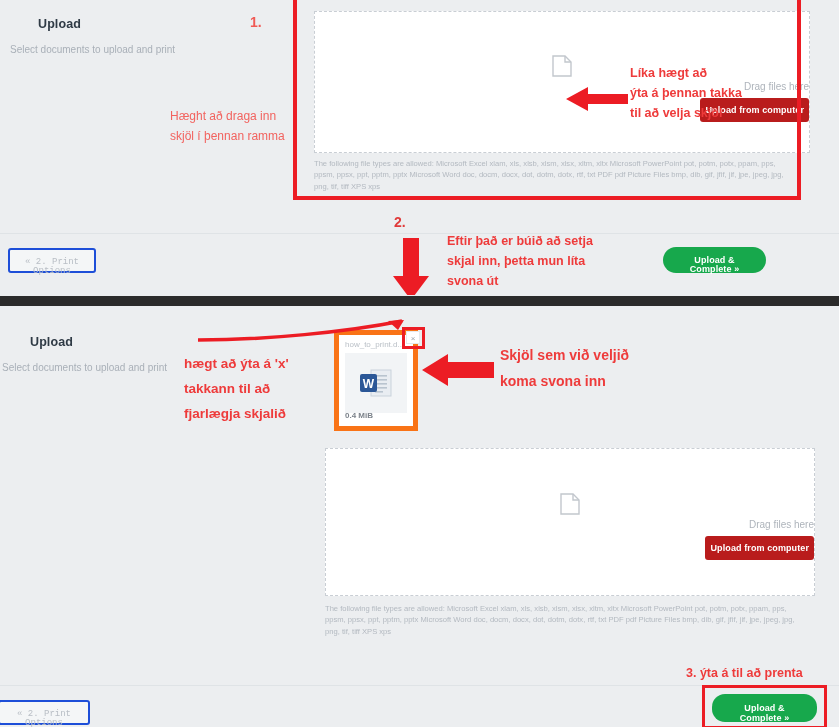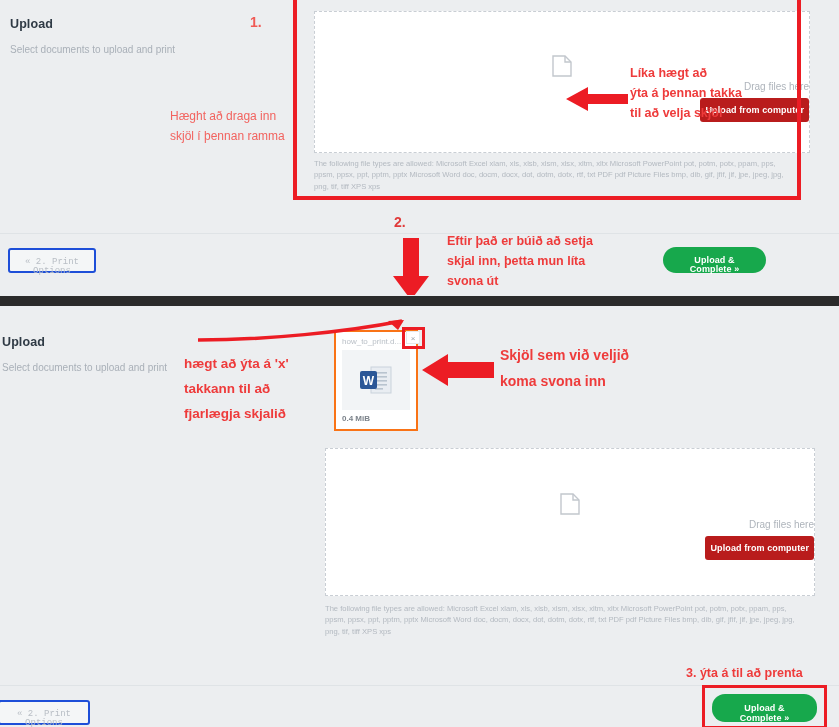--- a/index.html
+++ b/index.html
@@ -8,40 +8,40 @@
     background:#eceef0;
     font-family:"Liberation Sans", sans-serif;
     overflow:hidden;
     position:relative;
   }
   .shot{position:absolute;left:0;width:839px;background:#eceef0;overflow:hidden;}
   .shot1{top:0;height:295px;}
   .divider{position:absolute;left:0;top:295px;width:839px;height:13px;background:#eceef0;}
   .divider .bar{position:absolute;left:0;top:1px;width:839px;height:10px;background:#2b2b2b;}
   .shot2{top:308px;height:419px;}
-  .ptitle{font-size:12.5px;font-weight:bold;color:#2f3a45;letter-spacing:.1px;}
+  .ptitle{font-size:12.5px;font-weight:bold;color:#2f3a45;letter-spacing:.1px;margin-left:28px;}
   .psub{font-size:10px;color:#a9b0b8;}
   .hr{position:absolute;height:1px;background:#dfe3e6;}
   
   .dropzone{position:absolute;background:#ffffff;border:1px dashed #c9ced4;
             box-sizing:border-box;}
   .dz-center{position:absolute;left:0;right:0;text-align:right;}
   .fileicon{display:block;margin:0 auto 4px auto;}
   .dragtxt{font-size:10px;color:#aeb4bb;margin-bottom:6px;}
   .btn-green{display:inline-block;background:#b91c1c;color:#fff;font-size:9px;
              font-weight:bold;padding:7px 5px;border-radius:3px;letter-spacing:.1px;}
   .filetypes{position:absolute;font-size:7.6px;line-height:11.4px;color:#b3b9c0;}
   
   .btn-ghost{position:absolute;border:2px solid #1d4ed8;background:#f4f6f7;border-radius:3px;
              color:#b8bec5;font-size:9px;padding:8px 11px;box-sizing:border-box;font-family:Liberation Mono, monospace;}
   .btn-complete{position:absolute;background:#17a84c;color:#fff;font-size:9px;font-weight:bold;
                 border-radius:13px;padding:9px 14px;box-sizing:border-box;text-align:center;
                 letter-spacing:.1px;}
   
-  .filecard{position:absolute;background:#fff;border:2px solid #f97316;box-sizing:border-box;}
+  .filecard{position:absolute;background:#fff;border:5px solid #f97316;box-sizing:border-box;}
   .fc-name{font-size:8px;color:#b9bfc6;padding:5px 6px 3px 6px;white-space:nowrap;overflow:hidden;}
   .fc-thumb{position:absolute;left:6px;top:18px;right:6px;height:60px;background:#f2f4f6;}
   .fc-size{position:absolute;left:6px;bottom:6px;font-size:8px;color:#7b828a;font-weight:bold;}
   .fc-x{position:absolute;width:14px;height:13px;border:1px solid #e6e9ec;background:#fff;
         font-size:8px;color:#9aa1a8;text-align:center;line-height:13px;box-sizing:border-box;}
   
   .ann{position:absolute;color:#ee3b3b;font-weight:bold;line-height:20px;white-space:pre-line;}
   .ann-light{position:absolute;color:#f2635f;line-height:20px;white-space:pre-line;font-size:12px;}
   .num{position:absolute;color:#e03a3a;font-weight:bold;font-size:14px;}
   .num-light{position:absolute;color:#f05a55;font-weight:bold;font-size:14px;}

